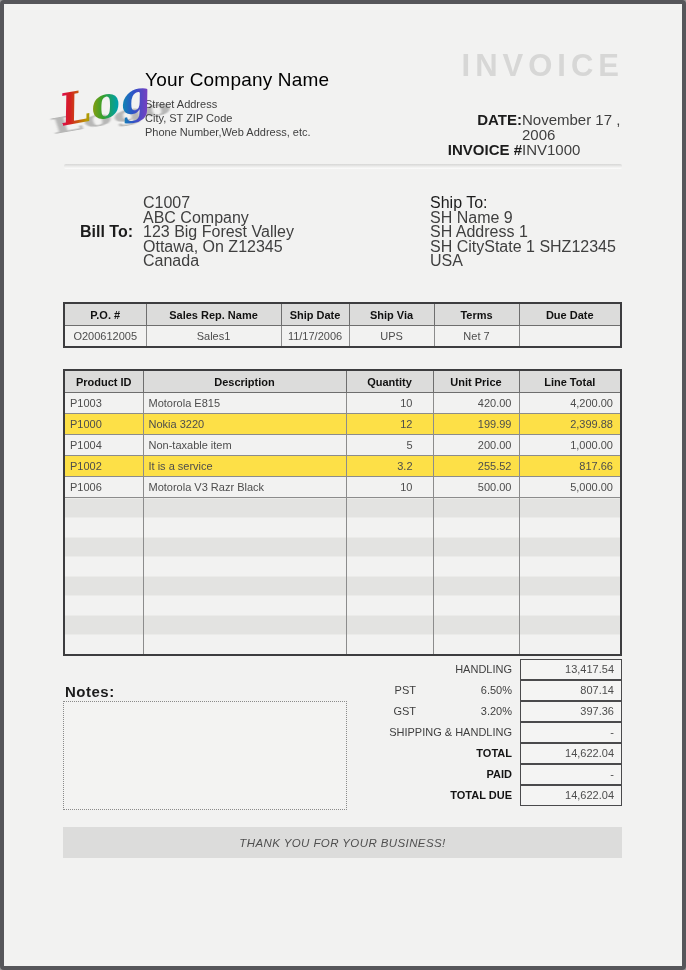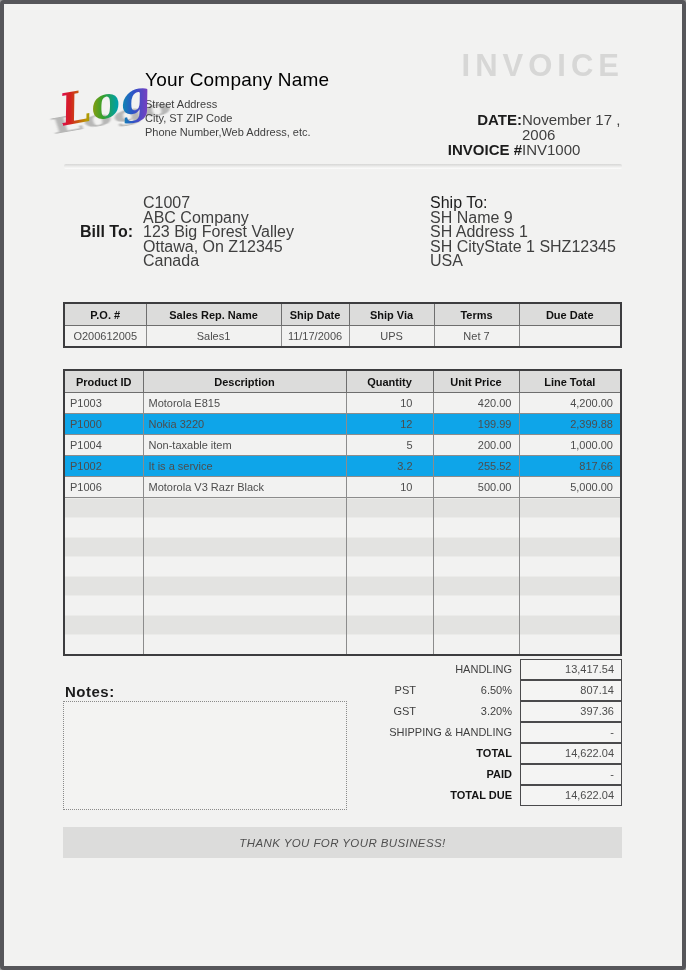--- a/index.html
+++ b/index.html
@@ -68,21 +68,21 @@
     background:#dcdcdb;color:#111;font-weight:bold;
     height:21px;border:1px solid #6e6e6e;text-align:center;padding:0 3px;
   }
   td{border:1px solid #8c8c8c;height:20px;color:#4d4d4d;padding:0 5px;background:transparent;}
   .order-table td{text-align:center;}
   .items-table td.c-id{text-align:left;}
   .items-table td.c-desc{text-align:left;}
   .items-table td.c-qty{text-align:right;padding-right:20px;}
   .items-table td.c-price{text-align:right;padding-right:7px;}
   .items-table td.c-total{text-align:right;padding-right:7px;}
-  .items-table tr.stripe td{background:#0ea5e9;}
+  .items-table tr.stripe td{background:#fde047;}
   .items-table td.filler{
     height:156px;padding:0;border-top:1px solid #8c8c8c;border-bottom:none;
     background:repeating-linear-gradient(180deg,#e3e3e1 0 19.5px,rgba(0,0,0,0) 19.5px 39px);
   }
 
   
   .totals{left:59px;top:654px;width:559px;font-size:11px;}
   .totals-row{display:flex;align-items:center;height:21px;justify-content:flex-end;}
   .t-name{text-align:center;color:#3f3f3f;padding-left:24px;}
   .t-label{min-width:82px;text-align:right;color:#3f3f3f;white-space:nowrap;margin-left:14px;}

